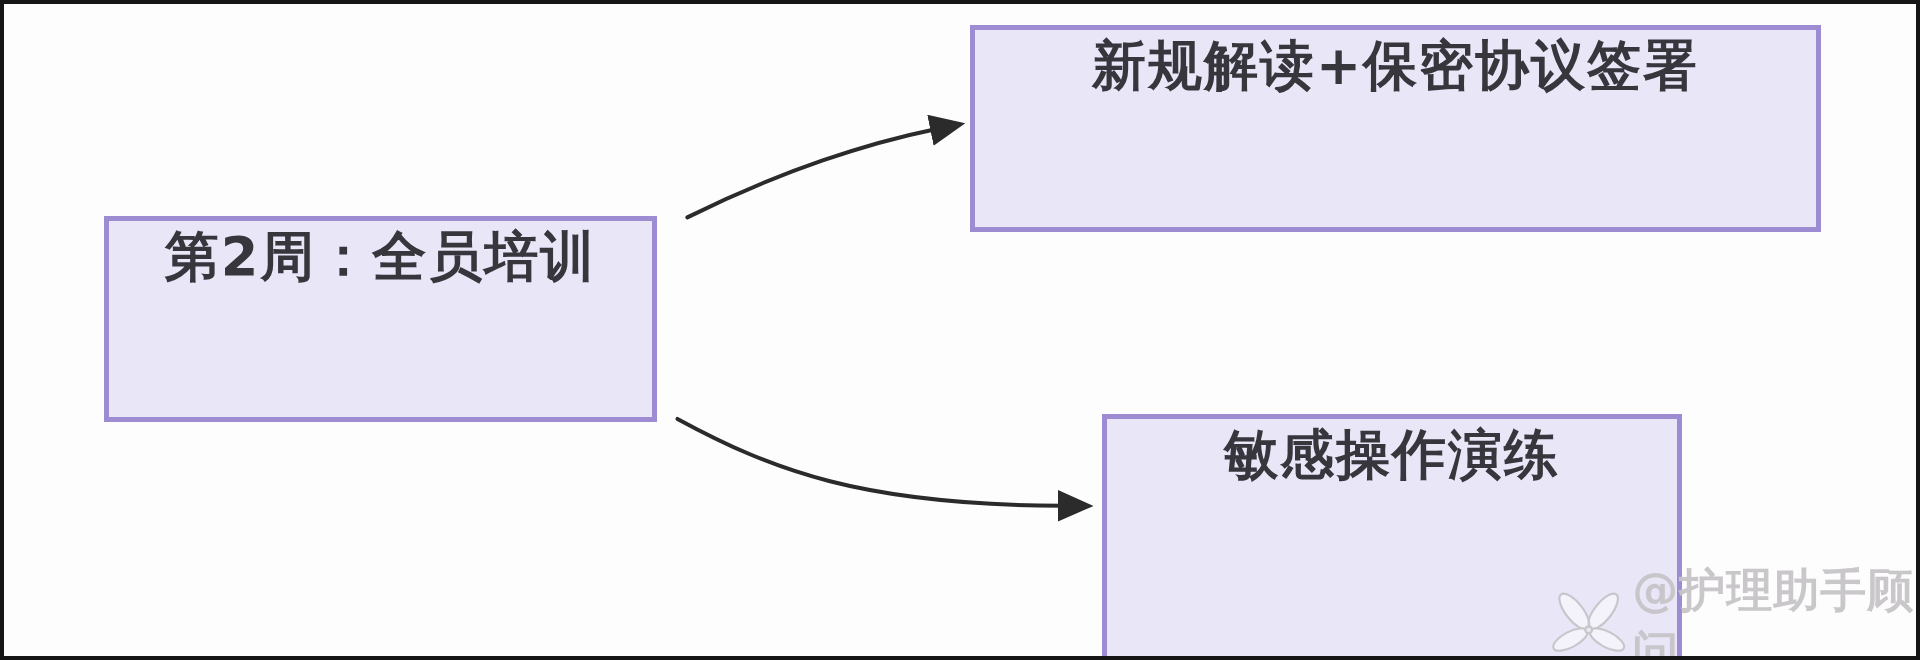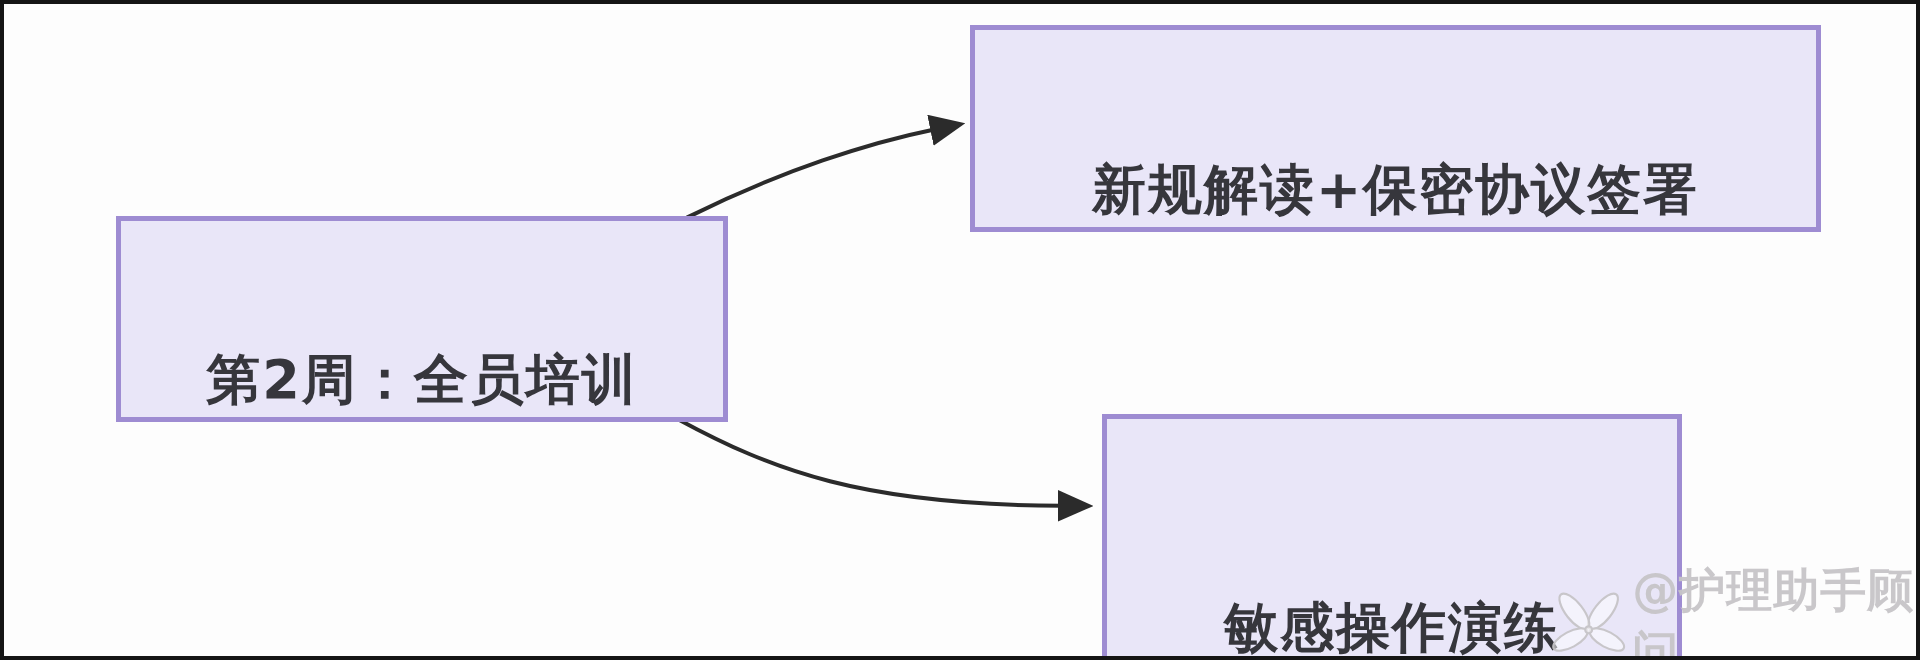--- a/index.html
+++ b/index.html
@@ -28,30 +28,30 @@
     stroke-linecap: round;
   }
   .arrow-layer .arrowhead { fill: var(--arrow, #2b2b2b); }
 
   .node {
     position: absolute;
     box-sizing: border-box;
     background: var(--node-fill, #e9e6f8);
     border: 5px solid var(--node-border, #9e8cd2);
     display: flex;
-    align-items: flex-end;
+    align-items: flex-start;
     justify-content: center;
     text-align: center;
     font-size: 54px;
     font-weight: 600;
     letter-spacing: 2px;
     color: var(--node-text, #36363c);
     z-index: 2;
   }
-  .node-root   { left: 112px;  top: 212px; width: 612px; height: 206px; }
+  .node-root   { left: 100px;  top: 212px; width: 553px; height: 206px; }
   .node-top    { left: 966px;  top: 21px;  width: 851px; height: 207px; }
   .node-bottom { left: 1098px; top: 410px; width: 580px; height: 256px; }
 
   .watermark {
     position: absolute;
     left: 1545px;
     top: 556px;
     display: flex;
     align-items: center;
     gap: 4px;

